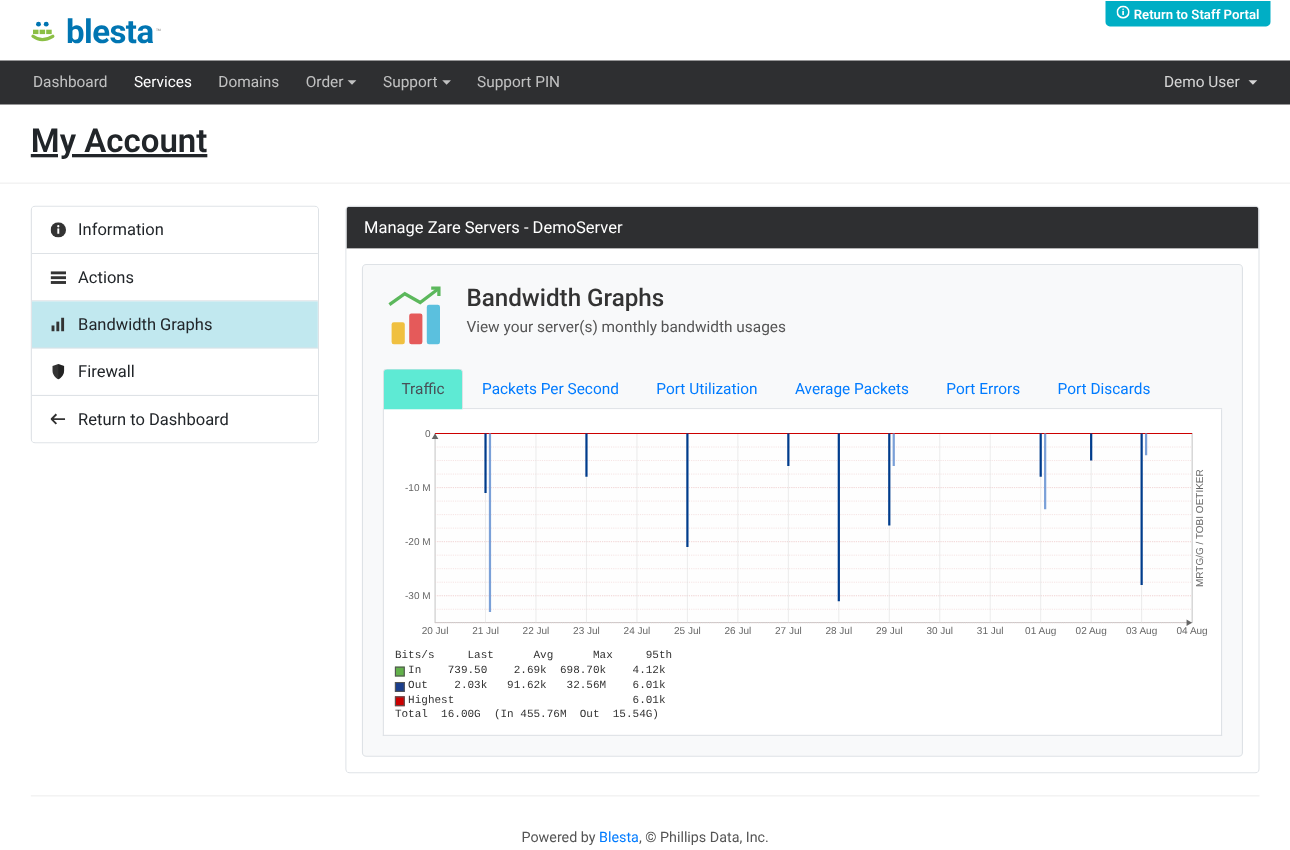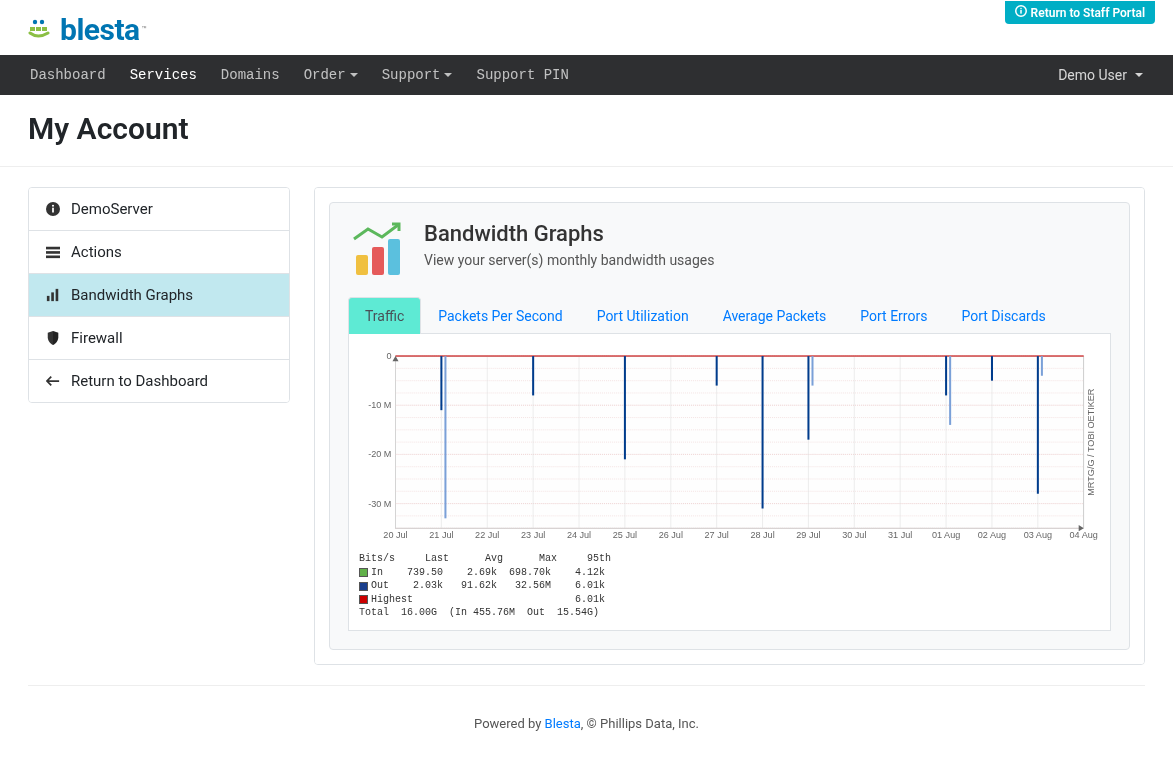--- a/index.html
+++ b/index.html
@@ -3,26 +3,26 @@
 <meta charset="utf-8">
 <style>
 * { box-sizing: border-box; margin: 0; padding: 0; }
 body { font-family: -apple-system, BlinkMacSystemFont, "Segoe UI", Roboto, "Helvetica Neue", Arial, sans-serif; font-size: 14px; color: #212529; background: #fff; }
 .staff-portal-btn { position: absolute; top: 1px; right: 18px; background: #00aec5; color: #fff; padding: 4px 10px; font-size: 12px; border-radius: 0 0 4px 4px; cursor: pointer; display: flex; align-items: center; gap: 4px; font-weight: 600; }
 .logo-wrap { padding: 12px 28px 8px; }
 .logo { display: flex; align-items: center; gap: 2px; }
 .logo-text { font-size: 30px; font-weight: 700; color: #0075b2; letter-spacing: -0.5px; }
 .logo-tm { font-size: 8px; color: #888; vertical-align: top; }
 .navbar { background: #2e2f31; color: #fff; display: flex; align-items: center; padding: 0 18px; height: 40px; }
-.nav-item { color: rgba(255,255,255,0.7); padding: 10px 12px; cursor: pointer; font-size: 14px; display: flex; align-items: center; gap: 4px; font-family: Liberation Mono, monospace; }
+.nav-item { color: rgba(255,255,255,0.7); padding: 10px 12px; cursor: pointer; font-size: 14px; display: flex; align-items: center; gap: 4px; }
 .nav-item.active { color: #fff; }
 .nav-spacer { flex: 1; }
 .user-menu { color: rgba(255,255,255,0.8); padding: 10px 12px; cursor: pointer; display: flex; align-items: center; gap: 8px; }
 .caret { width: 0; height: 0; border-left: 4px solid transparent; border-right: 4px solid transparent; border-top: 4px solid currentColor; display: inline-block; }
-.page-header { padding: 16px 28px 20px; border-bottom: 1px solid #eee; }
+.page-header { padding: 16px 28px 20px; border-bottom: 1px solid #eee; text-decoration: underline; }
 .page-title { font-size: 30px; font-weight: 600; color: #212529; }
 .content-wrap { display: flex; padding: 20px 28px; gap: 24px; max-width: 1173px; }
 .sidebar { width: 262px; flex-shrink: 0; }
 .sidebar-list { border: 1px solid #dee2e6; border-radius: 4px; overflow: hidden; }
 .sidebar-item { padding: 12px 16px; border-bottom: 1px solid #dee2e6; cursor: pointer; display: flex; align-items: center; gap: 10px; font-size: 15px; color: #212529; background: #fff; }
 .sidebar-item:last-child { border-bottom: none; }
 .sidebar-item.active { background: #c1e8ef; }
 .sidebar-icon { width: 16px; height: 16px; display: inline-flex; align-items: center; justify-content: center; color: #333; flex-shrink: 0; }
 .main-panel { flex: 1; border: 1px solid #dee2e6; border-radius: 4px; overflow: hidden; }
 .panel-header { background: #2e2f31; color: #fff; padding: 10px 16px; font-size: 15px; }
@@ -116,21 +116,21 @@
   <div class="sidebar">
     <div class="sidebar-list" id="sidebar-list">
         <div class="sidebar-item">
           <span class="sidebar-icon">
             <svg width="14" height="14" viewBox="0 0 16 16" fill="currentColor">
               <circle cx="8" cy="8" r="8"></circle>
               <rect x="7" y="6.5" width="2" height="5.5" fill="#fff"></rect>
               <circle cx="8" cy="4.2" r="1.2" fill="#fff"></circle>
             </svg>
           </span>
-          <span>DemoServer</span>
+          <span>Information</span>
         </div>
         <div class="sidebar-item">
           <span class="sidebar-icon">
             <svg width="14" height="14" viewBox="0 0 16 16" fill="currentColor">
               <rect x="0" y="2" width="16" height="3"></rect>
               <rect x="0" y="7" width="16" height="3"></rect>
               <rect x="0" y="12" width="16" height="3"></rect>
             </svg>
           </span>
           <span>Actions</span>
@@ -160,20 +160,21 @@
             <svg width="14" height="14" viewBox="0 0 16 16" fill="none" stroke="currentColor" stroke-width="2">
               <path d="M15 8 H2 M6 3 L1 8 L6 13"></path>
             </svg>
           </span>
           <span>Return to Dashboard</span>
         </div>
       </div>
   </div>
 
   <div class="main-panel">
+    <div class="panel-header">Manage Zare Servers - DemoServer</div>
     <div class="panel-body">
       <div class="card">
         <div class="card-header-row">
           <div class="card-icon">
             <svg width="58" height="58" viewBox="0 0 58 58">
               <path d="M6 18 L20 8 L34 16 L50 4" stroke="#5cb85c" stroke-width="3" fill="none"></path>
               <path d="M44 3 L51 3 L51 10" stroke="#5cb85c" stroke-width="3" fill="none"></path>
               <rect x="8" y="34" width="12" height="20" rx="2" fill="#f0c040"></rect>
               <rect x="24" y="26" width="12" height="28" rx="2" fill="#e55a5a"></rect>
               <rect x="40" y="18" width="12" height="36" rx="2" fill="#5bc0de"></rect>

